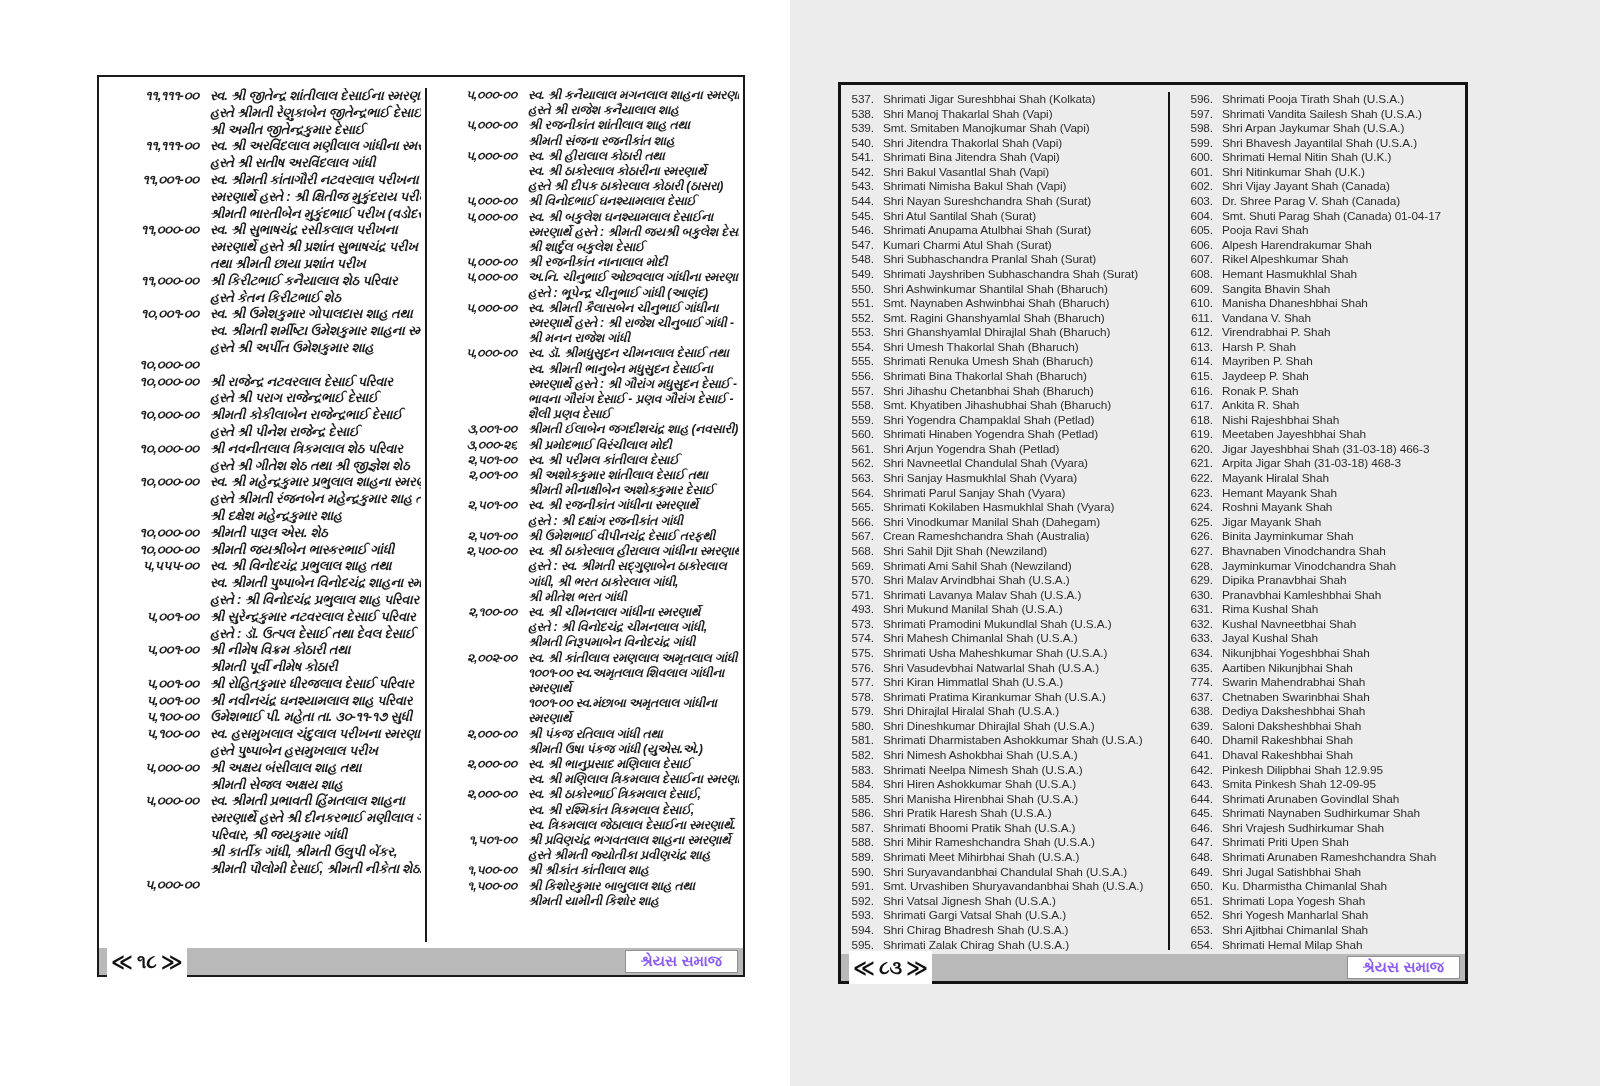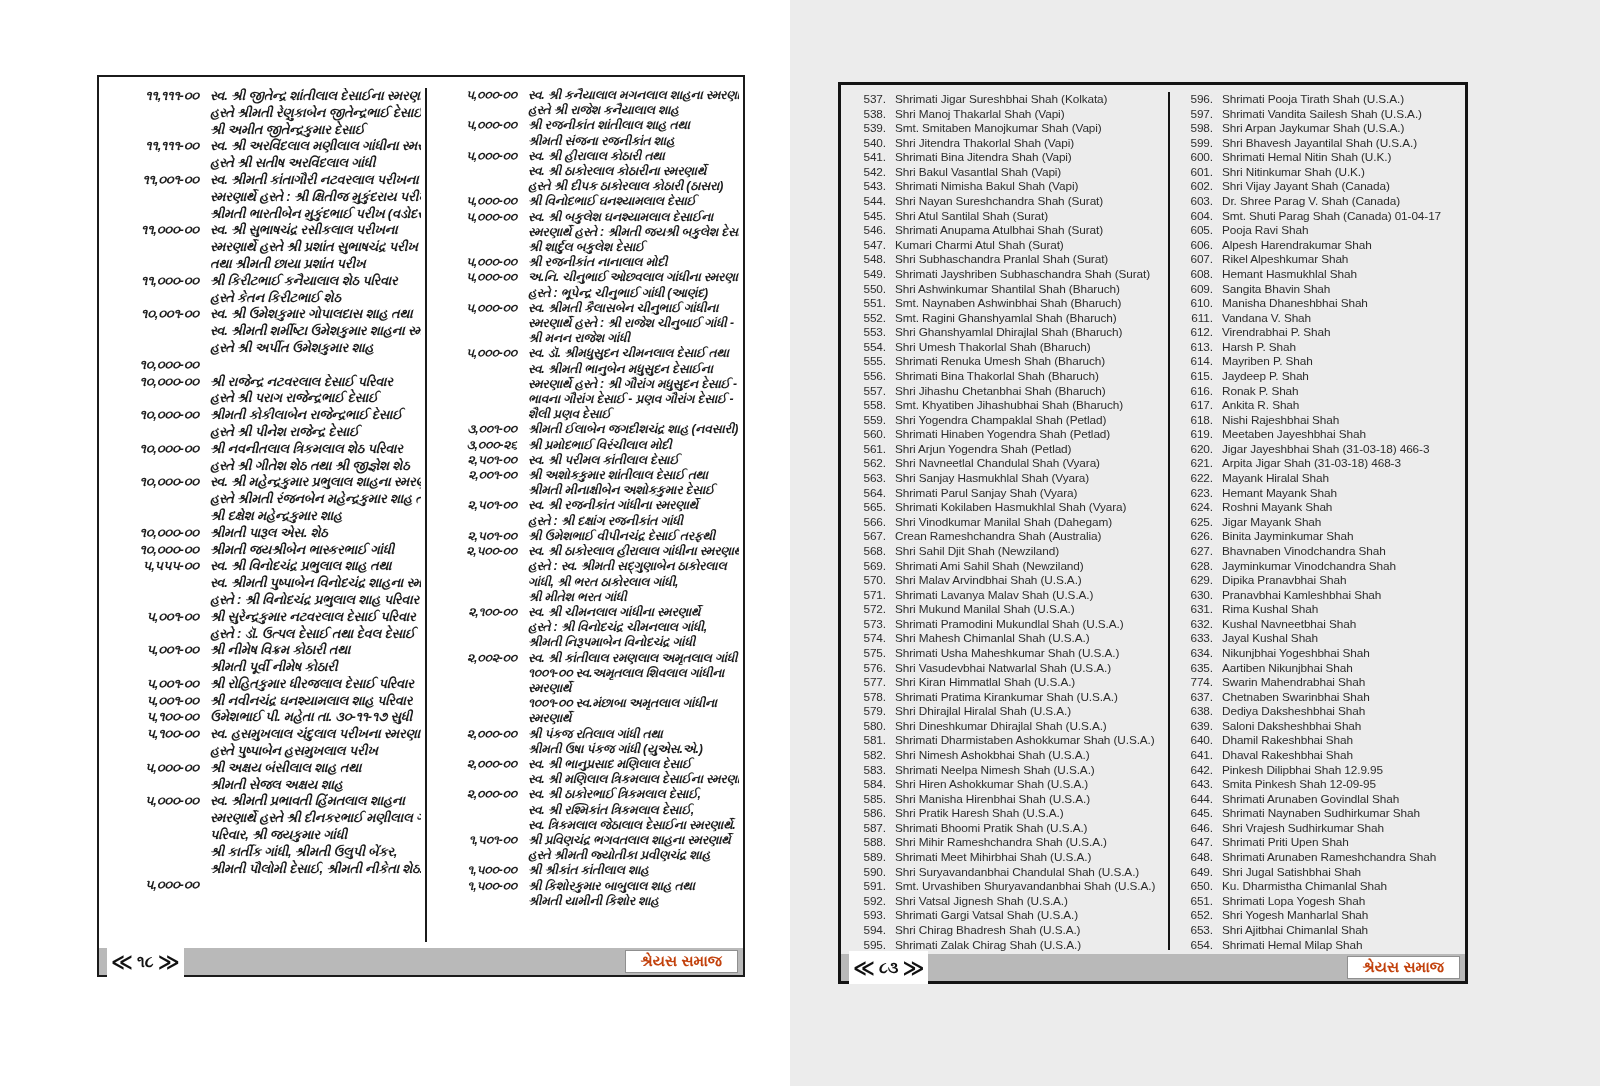--- a/index.html
+++ b/index.html
@@ -31,41 +31,41 @@
   .gu-line{white-space:nowrap;letter-spacing:-.2px;}
 
   
   .page-box-right{
     position:absolute;left:838px;top:82px;width:630px;height:902px;
     border:3px solid #141414;box-sizing:border-box;background:#ececec;
     display:flex;flex-direction:column;
   }
   .rp-cols{flex:1;display:flex;overflow:hidden;padding-top:7px;}
   .rp-col{box-sizing:border-box;overflow:hidden;}
-  .rp-col-0{width:327px;padding-left:12px;}
+  .rp-col-0{width:327px;}
   .col-divider-r{width:2px;background:#141414;margin-bottom:4px;}
   .rp-col-1{flex:1;padding-left:10px;}
   .en-row{display:flex;font-size:11.8px;line-height:14.58px;color:#2d2d2d;}
   .en-no{width:33px;text-align:right;flex:none;letter-spacing:-.1px;}
   .en-name{padding-left:9px;white-space:nowrap;letter-spacing:-.1px;}
 
   
   .page-footer{
     height:27px;background:#b9b9b9;margin-top:auto;flex:none;
     display:flex;align-items:center;overflow:visible;position:relative;
   }
   .badge{
     margin-left:8px;background:#ffffff;height:33px;display:flex;align-items:center;
     padding:0 4px;gap:1px;font-weight:bold;color:#111;
   }
   .chev{font-size:21px;line-height:1;font-weight:bold;}
-  .badge-num{font-size:16px;padding:0 3px;}
+  .badge-num{font-size:19px;padding:0 3px;}
   .footer-label{
     margin-left:auto;margin-right:5px;background:#ffffff;border:1px solid #8f8f8f;
-    padding:1px 15px 2px 15px;font-weight:bold;font-size:15px;color:#c2410c;white-space:nowrap;
+    padding:1px 15px 2px 15px;font-weight:bold;font-size:15px;color:#8b5cf6;white-space:nowrap;
   }
 </style>
 </head>
 <body>
 
 <div class="scan-tone"></div>
 
 <section class="page-box-left">
   <div class="lp-cols">
     <div class="lp-col lp-col-0" id="lp-col-0">
@@ -552,21 +552,21 @@
         </div>
         <div class="en-row">
           <div class="en-no">570.</div>
           <div class="en-name">Shri Malav Arvindbhai Shah (U.S.A.)</div>
         </div>
         <div class="en-row">
           <div class="en-no">571.</div>
           <div class="en-name">Shrimati Lavanya Malav Shah (U.S.A.)</div>
         </div>
         <div class="en-row">
-          <div class="en-no">572.</div>
+          <div class="en-no">493.</div>
           <div class="en-name">Shri Mukund Manilal Shah (U.S.A.)</div>
         </div>
         <div class="en-row">
           <div class="en-no">573.</div>
           <div class="en-name">Shrimati Pramodini Mukundlal Shah (U.S.A.)</div>
         </div>
         <div class="en-row">
           <div class="en-no">574.</div>
           <div class="en-name">Shri Mahesh Chimanlal Shah (U.S.A.)</div>
         </div>

